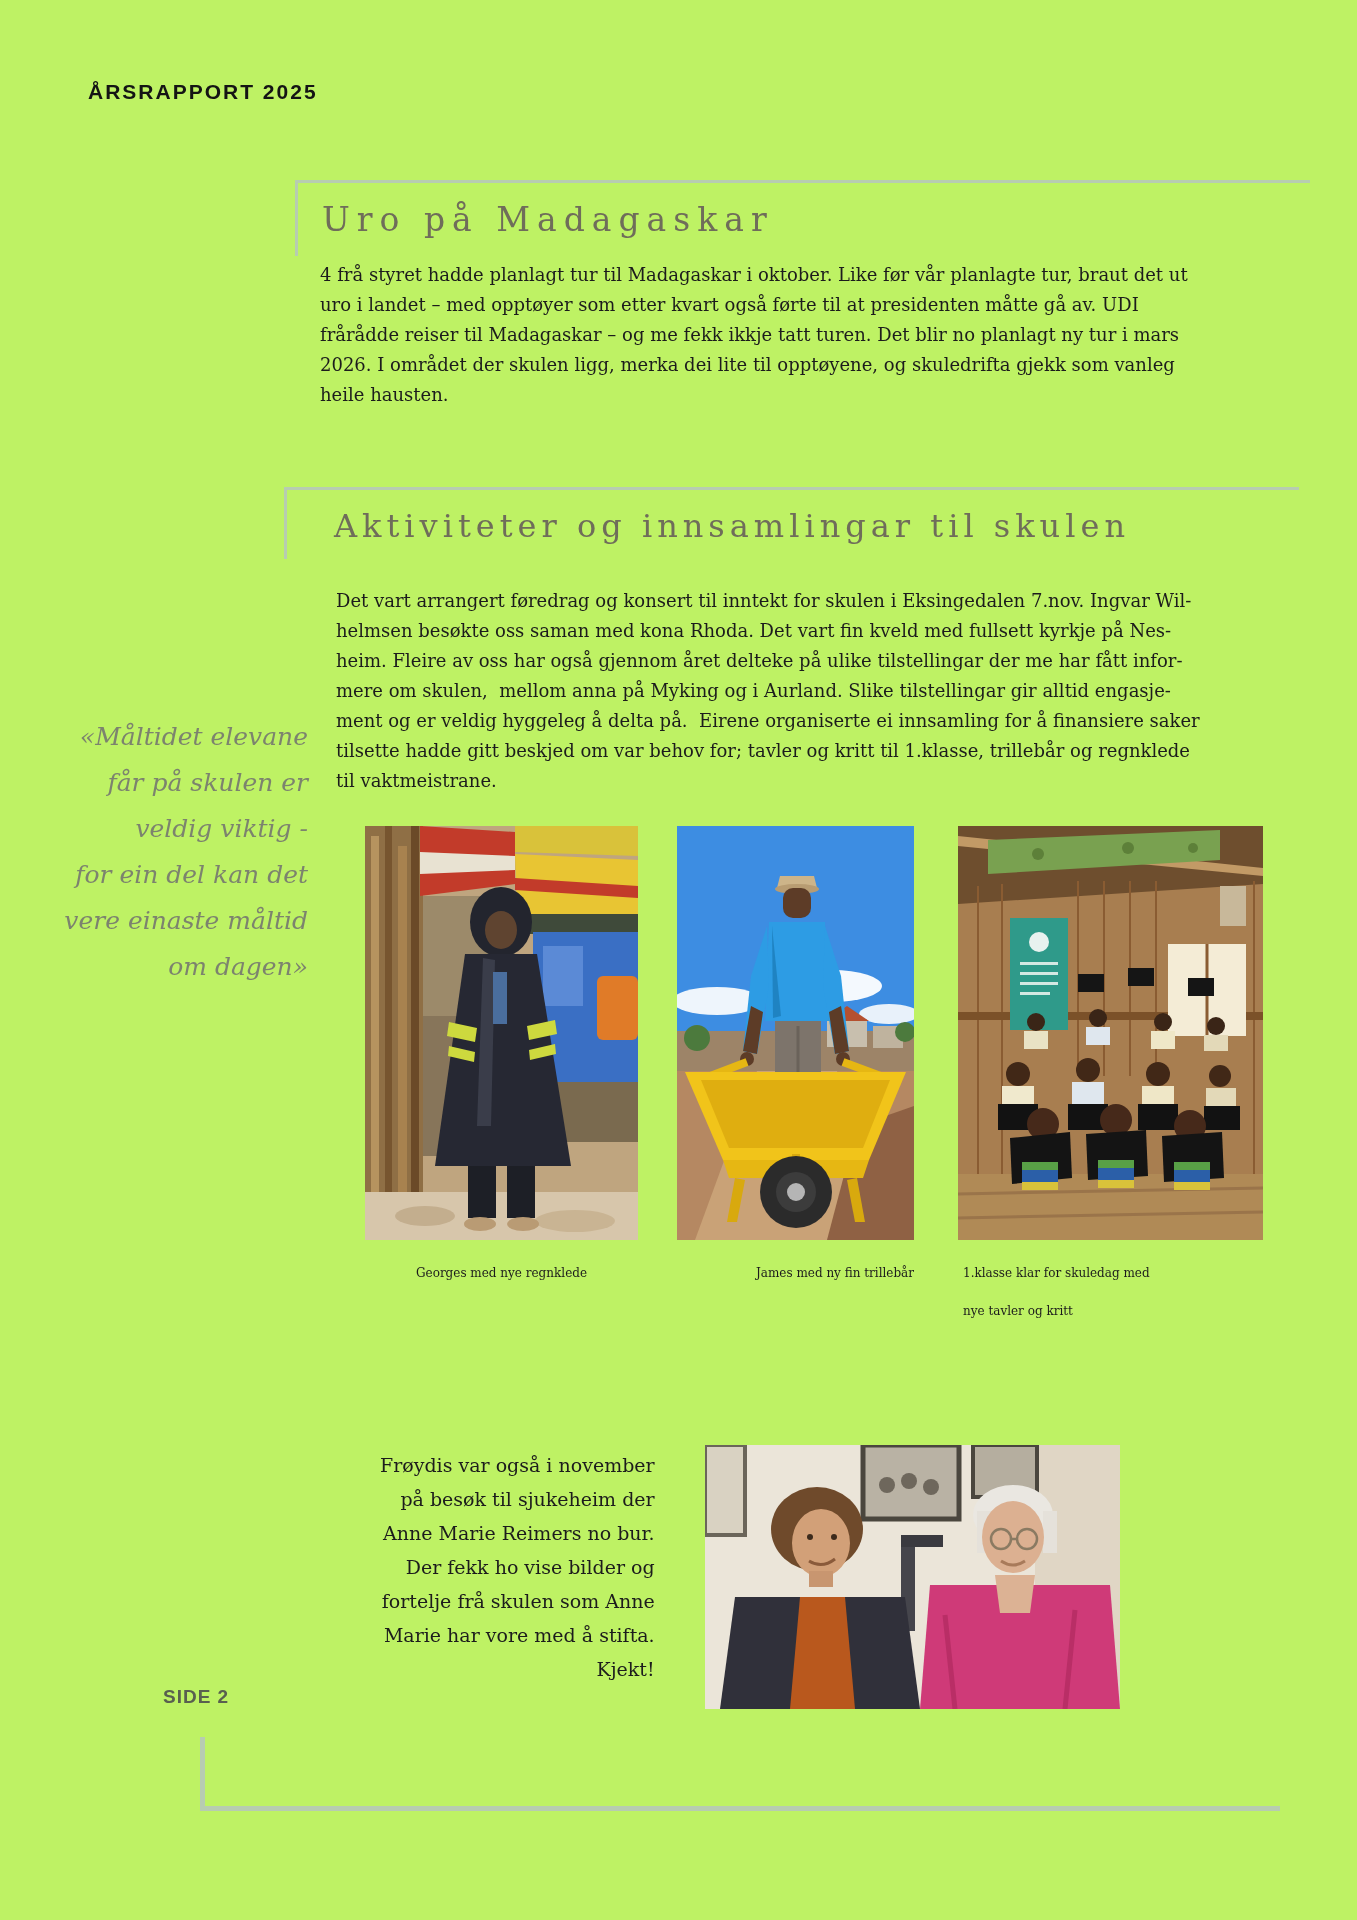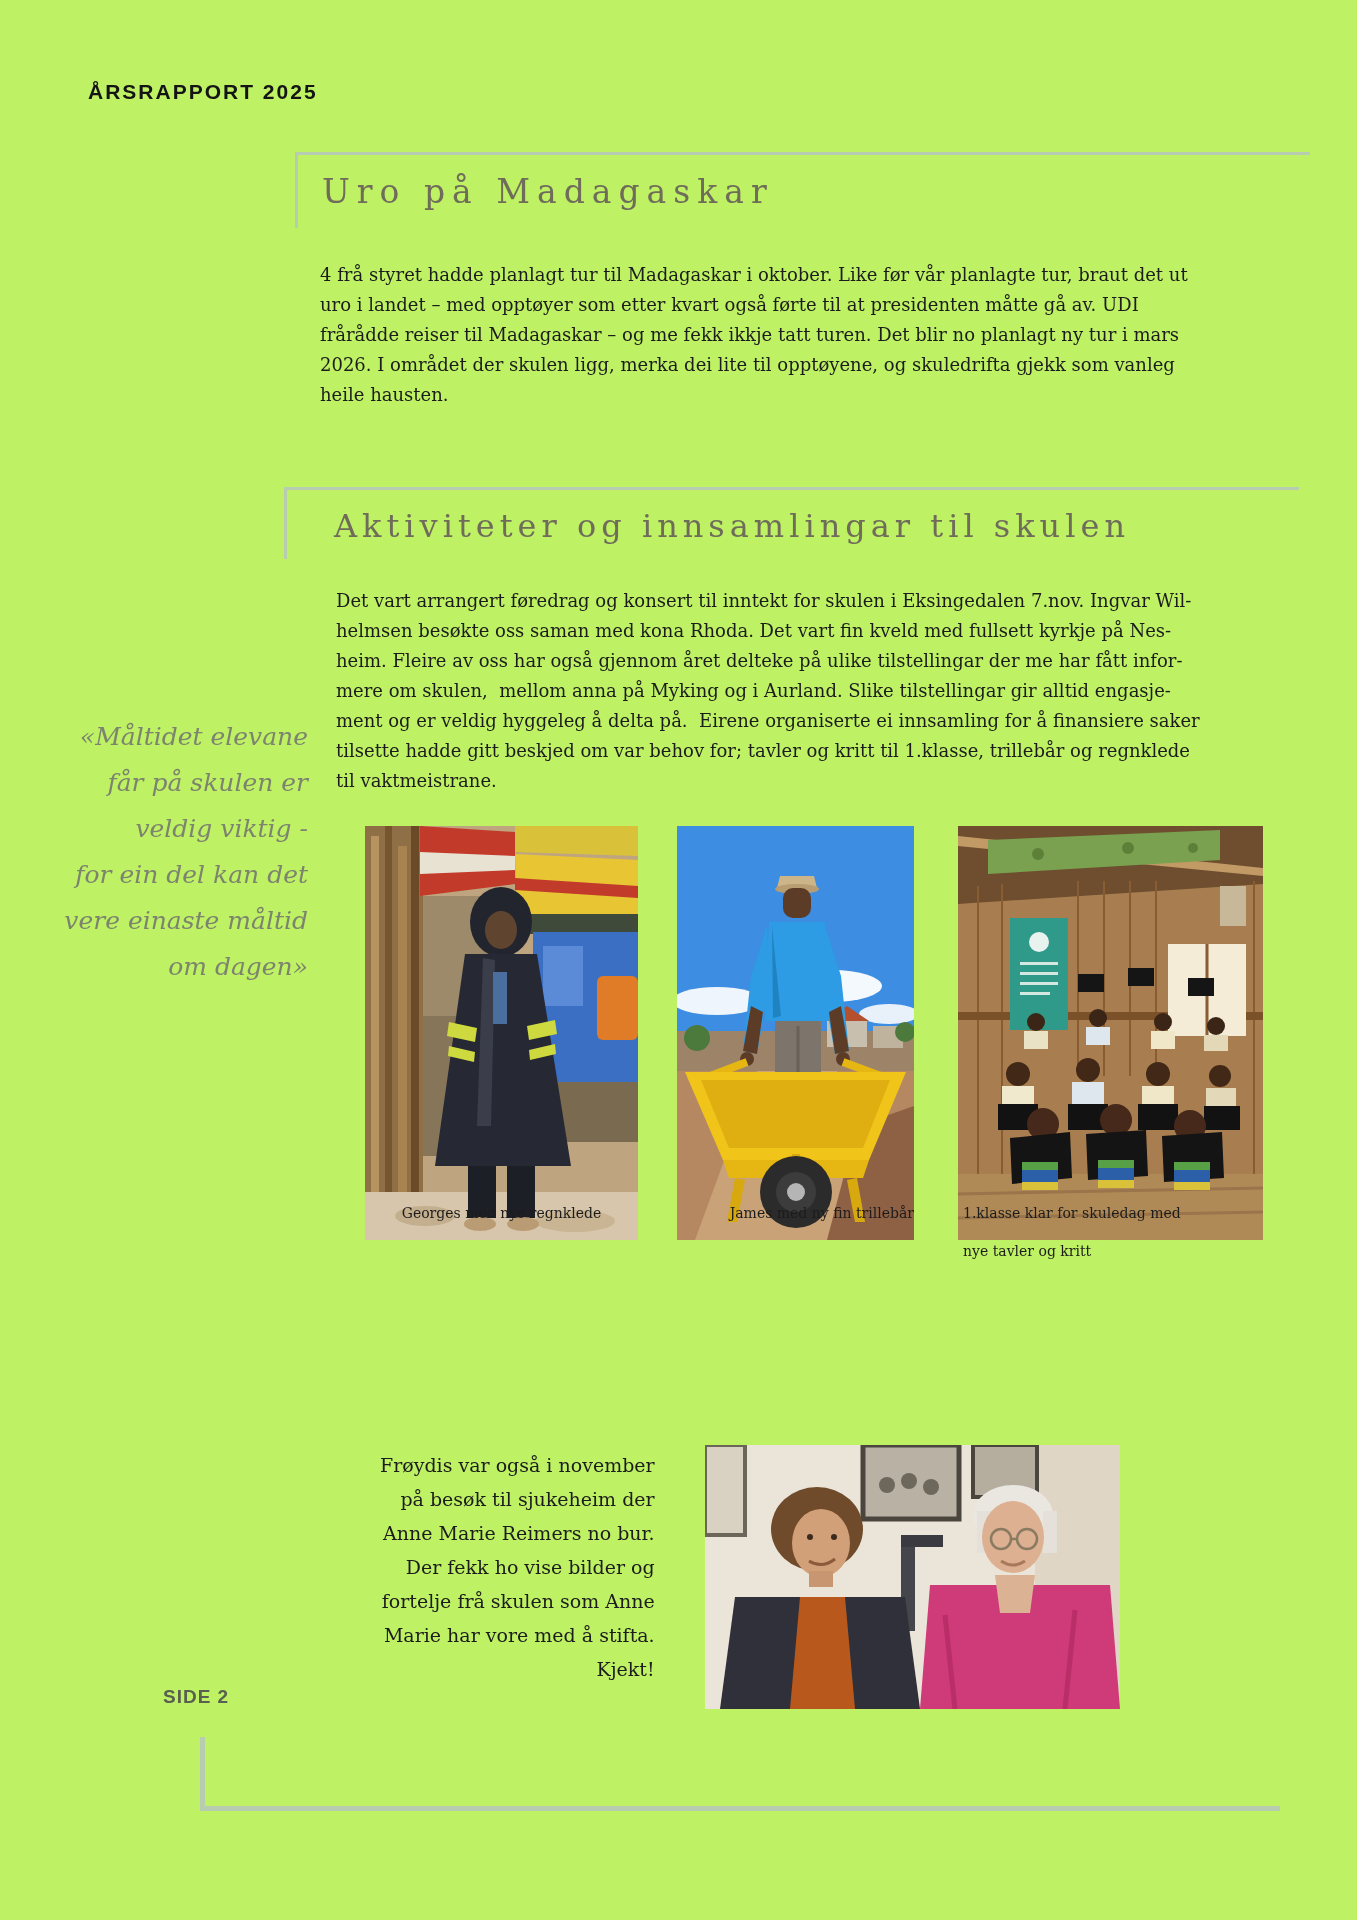--- a/index.html
+++ b/index.html
@@ -10,36 +10,36 @@
     --body-text:#1c1c1c;
   }
   html,body{margin:0;padding:0;background:#fff;}
   .page{position:relative;width:1357px;height:1920px;background:#bef264;overflow:hidden;
         font-family:"DejaVu Serif", serif;color:var(--body-text);}
   .masthead{position:absolute;left:88px;top:80px;font-family:"Liberation Sans",sans-serif;
         font-size:21px;font-weight:600;letter-spacing:2px;color:#141414;white-space:pre;}
   .sec-head{position:absolute;border-top:3px solid var(--accent-green);
         border-left:3px solid var(--accent-green);padding:17px 0 0 24px;box-sizing:border-box;}
   .sec-head h1{margin:0;font-weight:normal;color:var(--heading-text);white-space:pre;}
-  #sec1-head{left:295px;top:152px;width:1015px;height:76px;}
+  #sec1-head{left:295px;top:180px;width:1015px;height:76px;}
   #sec1-head h1{font-size:33px;letter-spacing:7px;}
   #sec2-head{left:284px;top:487px;width:1015px;height:72px;padding-left:47px;}
   #sec2-head h1{font-size:32px;letter-spacing:5px;}
   .para{position:absolute;font-size:18px;line-height:30px;}
   .para .ln{white-space:pre;}
   #para1{left:320px;top:260px;}
   #para2{left:336px;top:586px;}
   .quote{position:absolute;left:36px;top:714px;width:272px;text-align:right;
         font-style:italic;font-size:25px;line-height:46px;color:var(--quote-text);}
   .quote .ln{white-space:pre;}
   .photo{position:absolute;top:826px;display:block;}
   #photo1{left:365px;width:273px;height:414px;}
   #photo2{left:677px;width:237px;height:414px;}
   #photo3{left:958px;width:305px;height:414px;}
-  .caption{position:absolute;top:1194px;font-size:14px;line-height:38px;}
+  .caption{position:absolute;top:1254px;font-size:12px;line-height:38px;}
   #cap1{left:365px;width:273px;text-align:center;white-space:pre;}
   #cap2{left:677px;width:237px;text-align:right;white-space:pre;}
   #cap3{left:963px;width:305px;text-align:left;}
   #cap3 .ln{white-space:pre;}
   .visit-note{position:absolute;left:380px;top:1448px;font-size:19px;line-height:34px;text-align:right;}
   .visit-note .ln{white-space:pre;}
   #photo4{position:absolute;left:705px;top:1445px;width:415px;height:264px;display:block;}
   .side-label{position:absolute;left:163px;top:1686px;font-family:"Liberation Sans",sans-serif;
         font-size:19px;font-weight:bold;letter-spacing:1px;color:var(--page-label-text);white-space:pre;}
   .corner-v{position:absolute;left:200px;top:1737px;width:5px;height:72px;background:var(--accent-green);}

